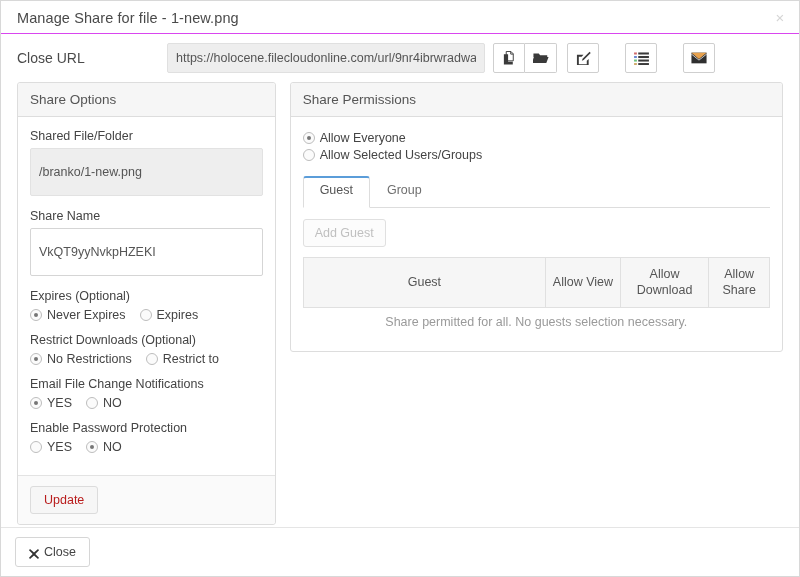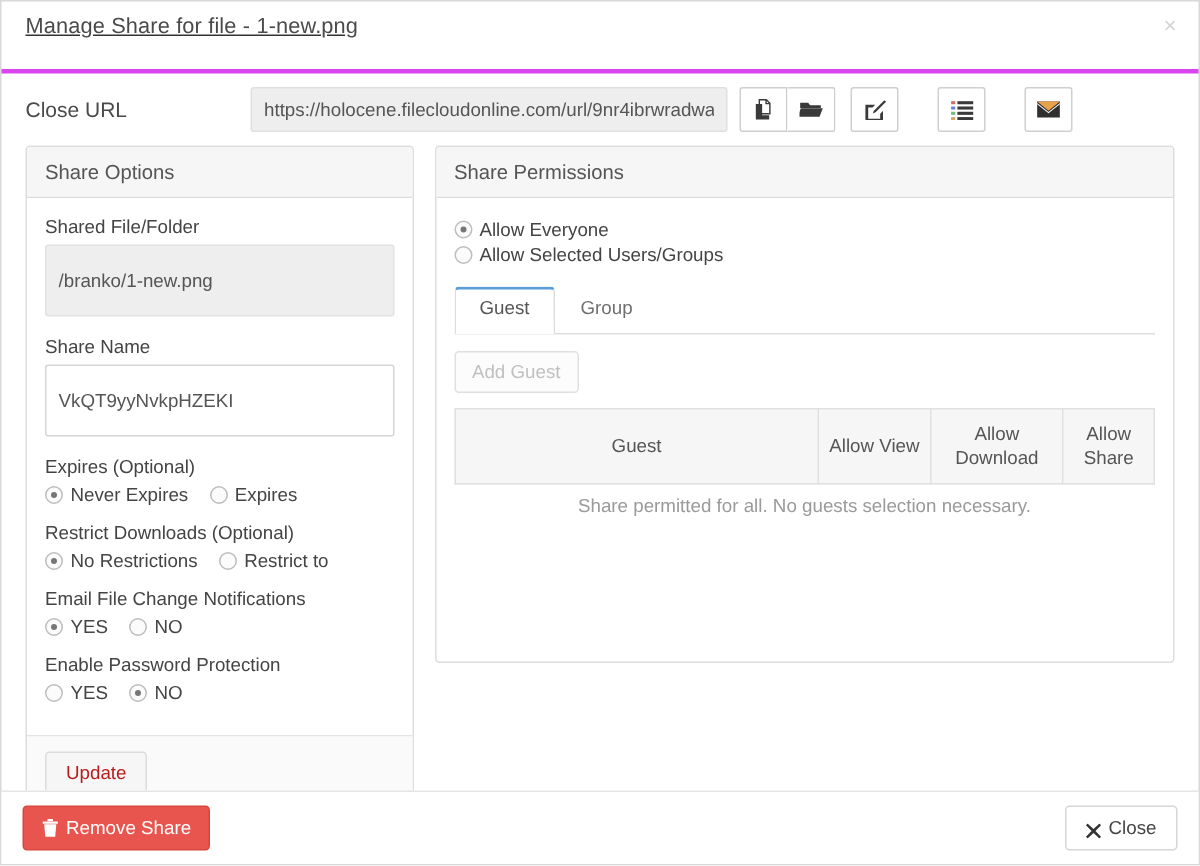--- a/index.html
+++ b/index.html
@@ -17,24 +17,23 @@
   .modal {
     position: relative;
     width: 800px; height: 577px;
     background: #ffffff;
     border: 1px solid #d8d8d8;
   }
 
   
   .modal-header {
     position: relative;
-    height: 48px;
-    border-bottom: 3px solid #d946ef;
+    height: 33px;
+    border-bottom: 1px solid #d946ef;
     padding: 9px 16px 0 16px;
-    text-decoration: underline;
   }
   .modal-title {
     font-size: 14.5px;
     color: #4a4a4a;
     font-weight: normal;
     letter-spacing: 0.1px;
   }
   .modal-close-x {
     position: absolute;
     right: 10px; top: 8px;
@@ -101,21 +100,21 @@
   }
   .panel-head {
     background: #f6f6f6;
     border-bottom: 1px solid #dddddd;
     padding: 9px 12px;
     font-size: 13.5px;
     color: #555555;
     border-radius: 3px 3px 0 0;
   }
   .panel-left  { width: 260px; }
-  .panel-right { width: 496px; height: 345px; }
+  .panel-right { width: 496px; height: 270px; }
   .panel-body { padding: 12px 12px 10px 12px; }
 
   .field-label {
     font-size: 12.5px;
     color: #444444;
     margin-bottom: 5px;
   }
   .text-input {
     width: 100%; height: 48px;
     border: 1px solid #d5d5d5;
@@ -465,30 +464,20 @@
             </tr>
           </thead>
         </table>
         <div class="note-row">Share permitted for all. No guests selection necessary.</div>
 
       </div>
     </div>
   </div>
 
   <div class="modal-footer">
-    <button class="btn-danger">
-      <span>
-        <svg width="11" height="12" viewBox="0 0 12 13">
-          <rect x="0.5" y="1.8" width="11" height="1.6" fill="#ffffff"></rect>
-          <rect x="4" y="0" width="4" height="1.6" fill="#ffffff"></rect>
-          <path d="M1.6 3.8 h8.8 l-0.8 9 h-7.2 z" fill="#ffffff"></path>
-        </svg>
-      </span>
-      <span>Remove Share</span>
-    </button>
     <button class="btn-close">
       <span>
         <svg width="10" height="10" viewBox="0 0 10 10">
           <path d="M1 0 L5 3.6 L9 0 L10 1.2 L6.3 5 L10 8.8 L9 10 L5 6.4 L1 10 L0 8.8 L3.7 5 L0 1.2 z" fill="#333333"></path>
         </svg>
       </span>
       <span>Close</span>
     </button>
   </div>
 

